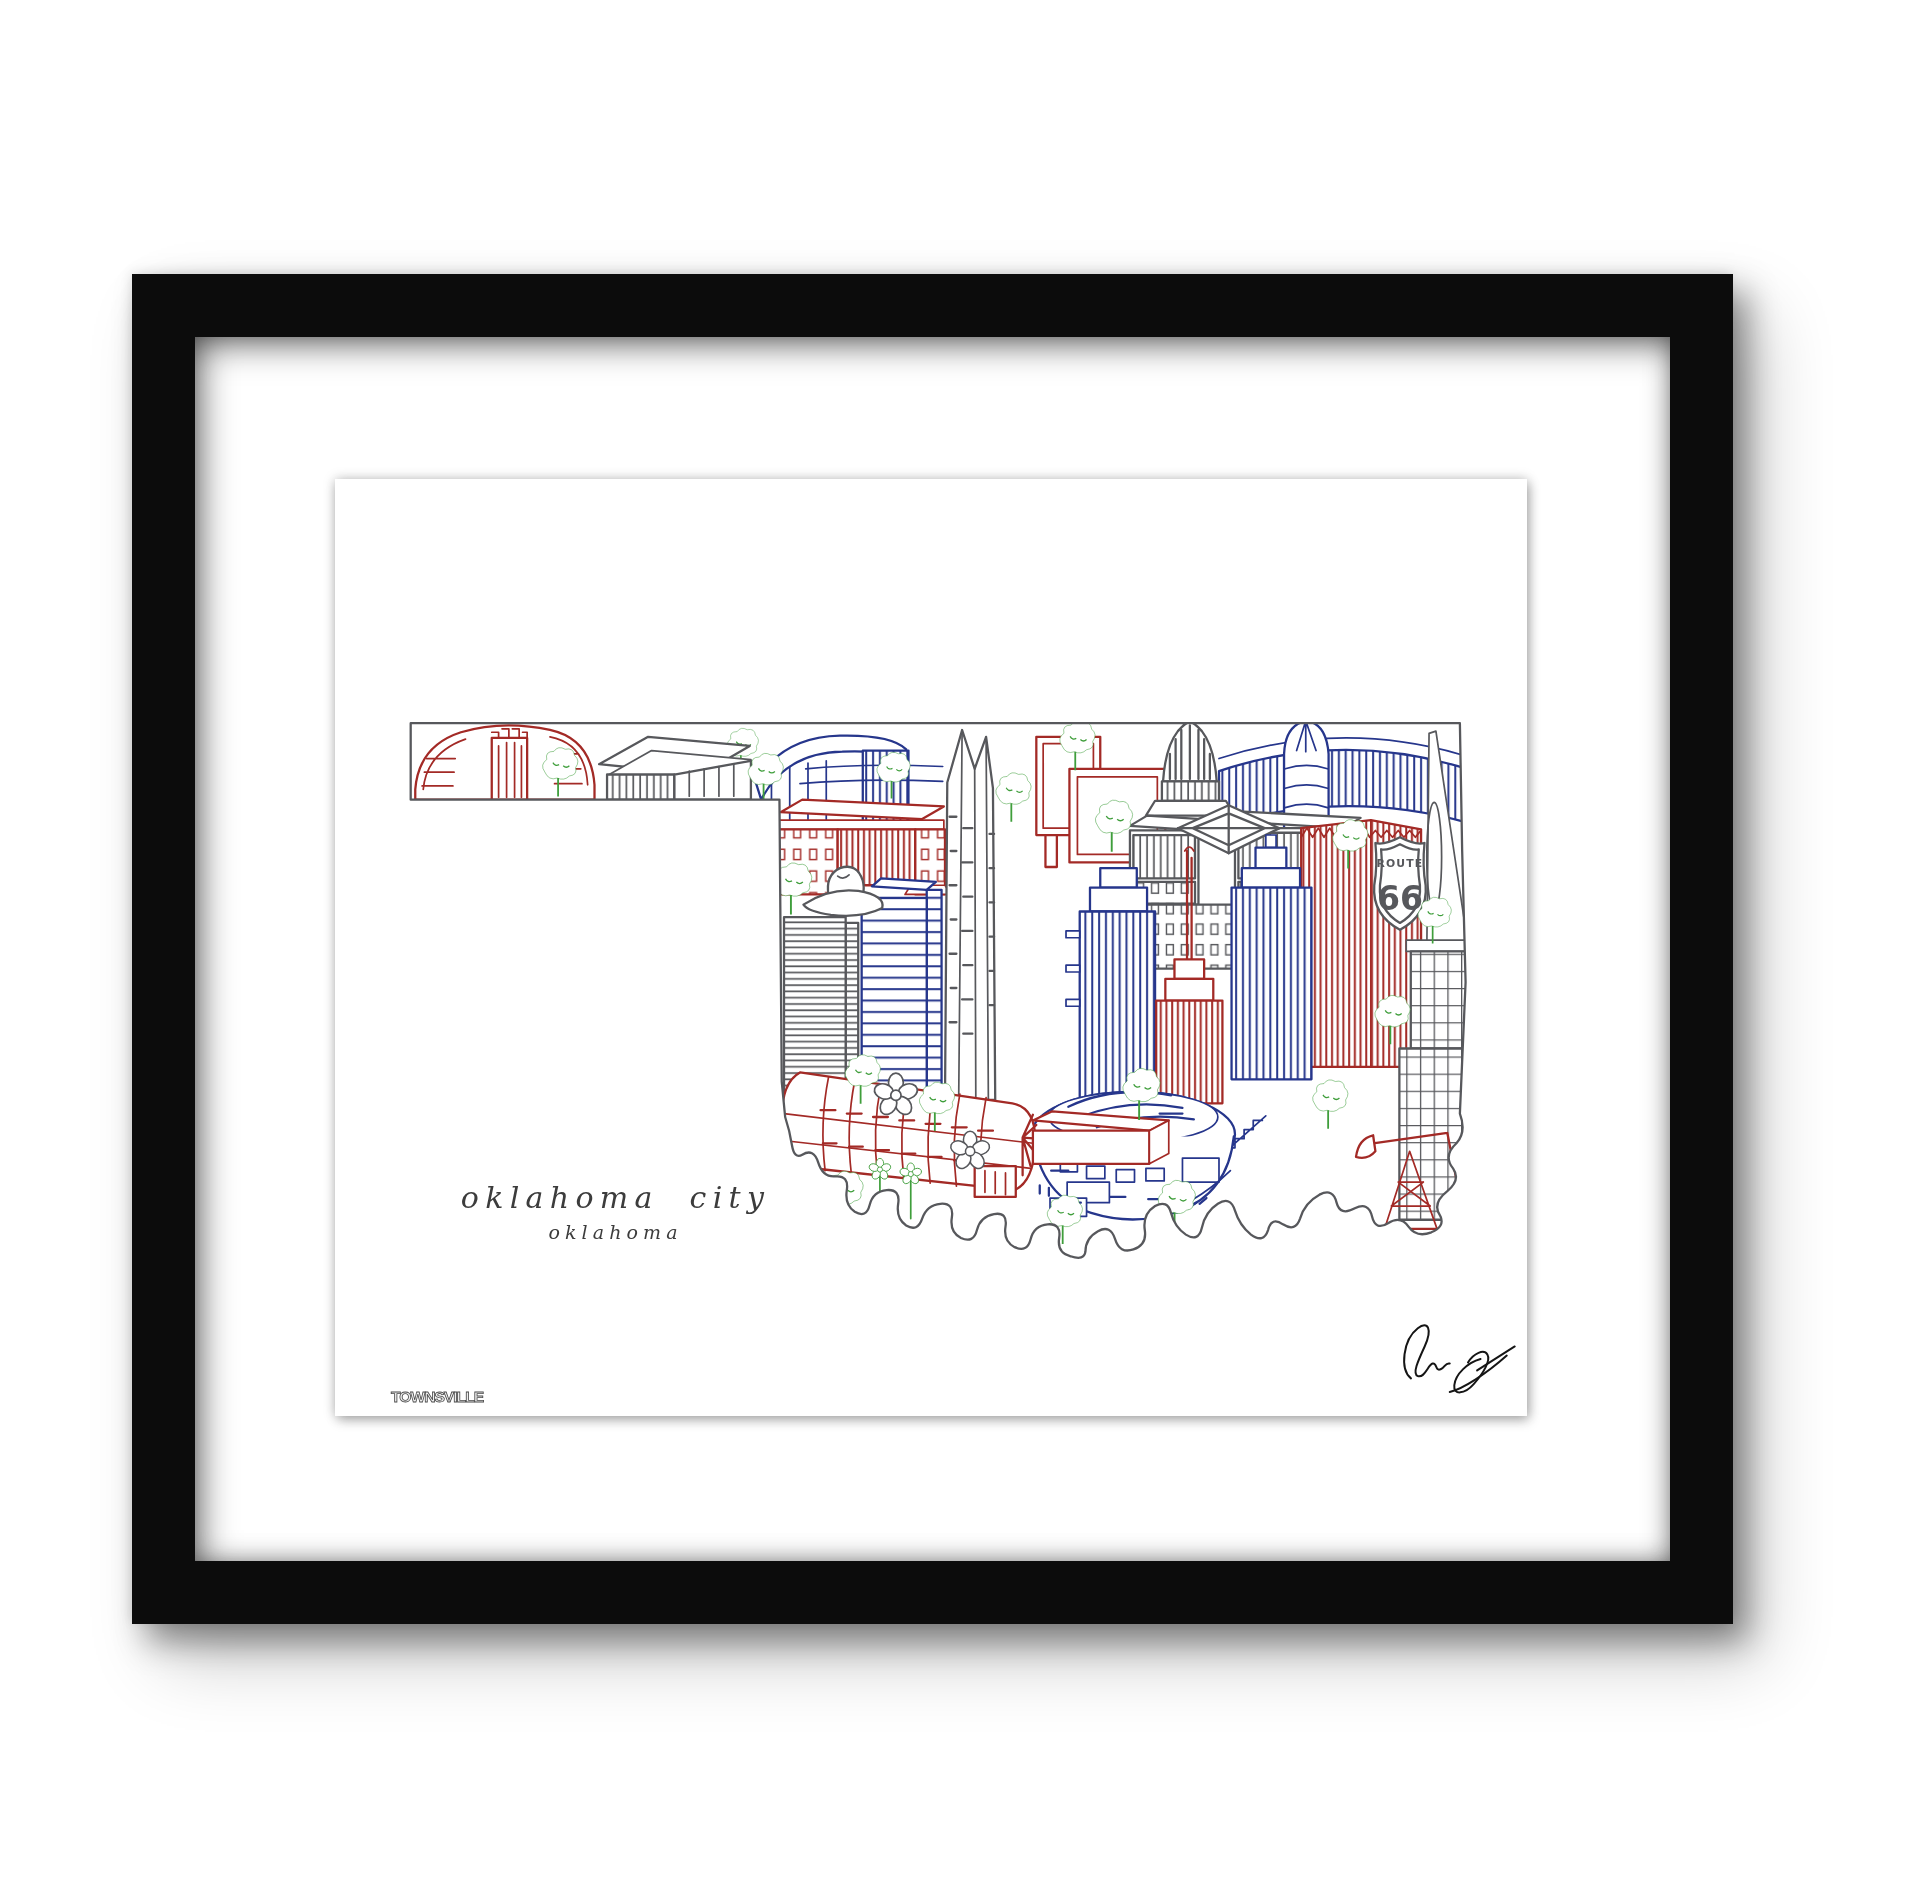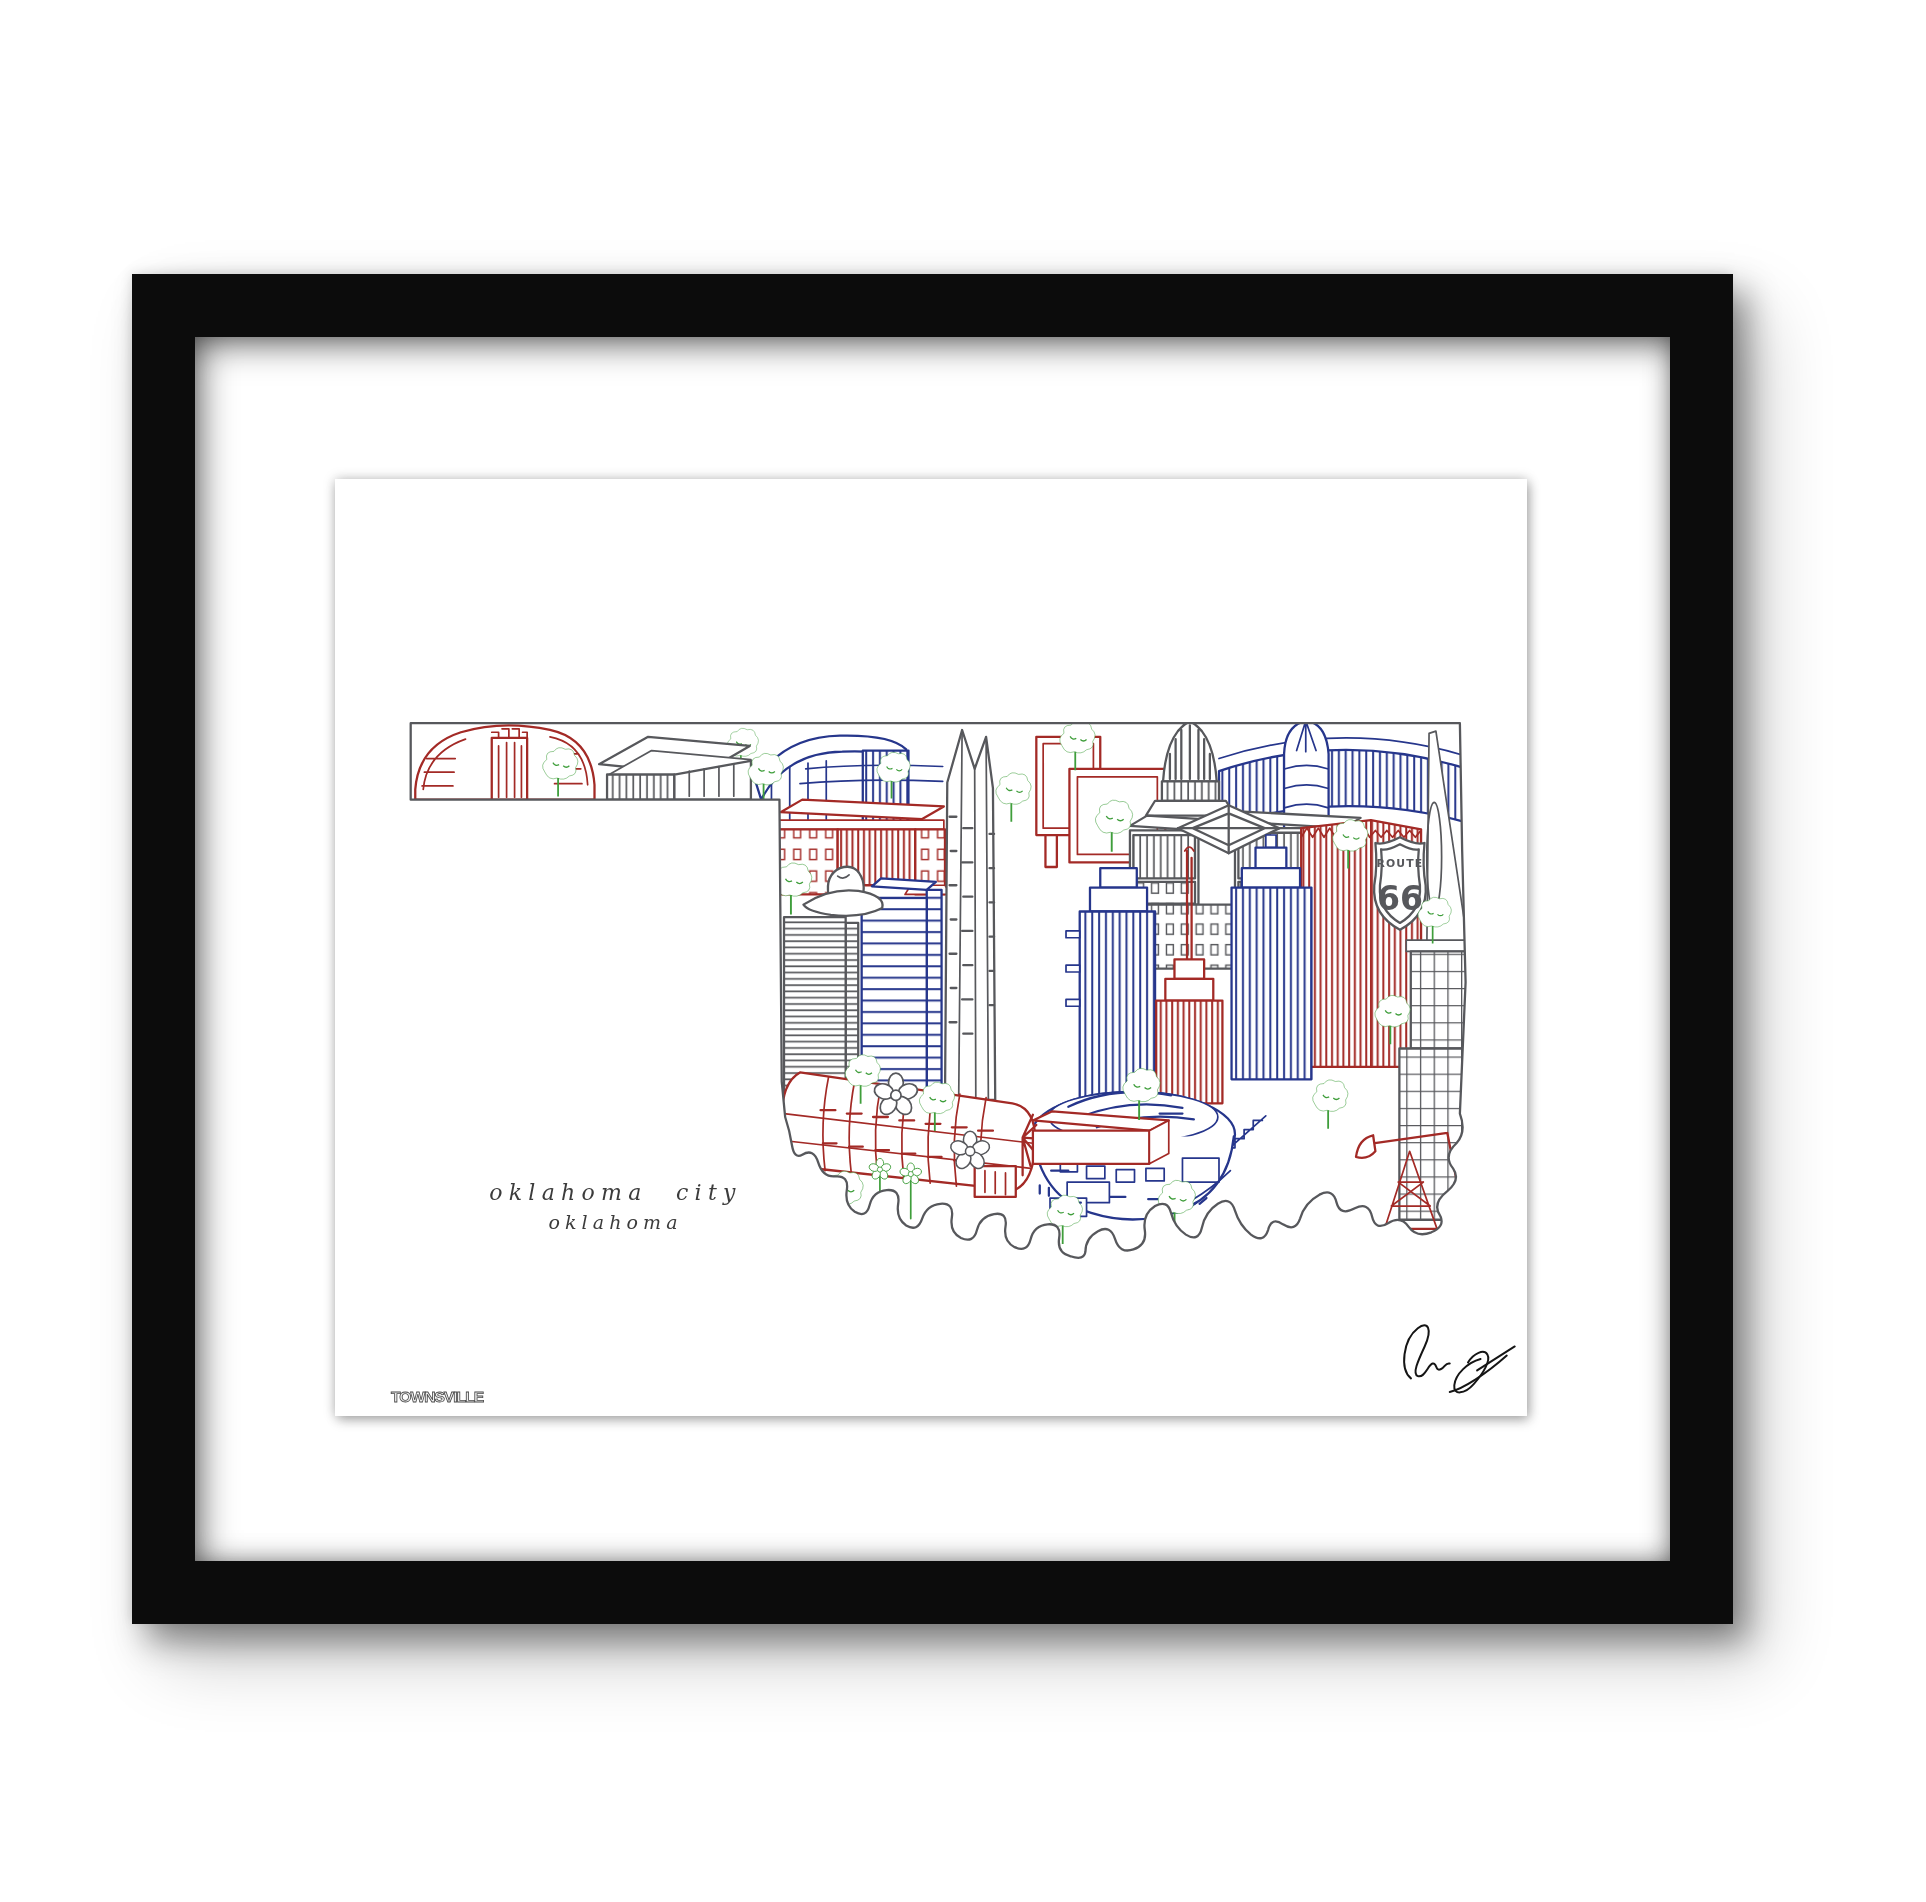--- a/index.html
+++ b/index.html
@@ -24,21 +24,21 @@
 
   .print { position:absolute; left:140px; top:142px; width:1192px; height:937px;
            background:#ffffff;
            box-shadow: 0 0 11.4px rgba(0,0,0,.22), 3.4px 4.6px 11.4px rgba(0,0,0,.26); }
 
   .art { position:absolute; left:71px; top:235px; width:1062px; height:548px; }
 
   .titleblock { position:absolute; left:81px; top:701px; width:399px;
                 text-align:center; color:#3c3c3c;
                 font-family:"DejaVu Serif", serif; font-style:italic; }
-  .title    { font-size:22px; letter-spacing:6.3px; word-spacing:15px; white-space:nowrap; }
+  .title    { font-size:30px; letter-spacing:6.3px; word-spacing:15px; white-space:nowrap; }
   .subtitle { font-size:19px; letter-spacing:5.1px; margin-top:5.7px; }
 
   .logo { position:absolute; left:56px; top:909px;
           font-family:"Liberation Sans", sans-serif; font-weight:bold;
           font-size:17px; letter-spacing:-1.1px; transform:scale(.92,.9);
           transform-origin:left top;
           color:rgba(120,120,120,.12); -webkit-text-stroke:0.9px #4a4a4a; }
 
   .sig { position:absolute; left:1060px; top:834px; width:134px; height:100px; }
 

